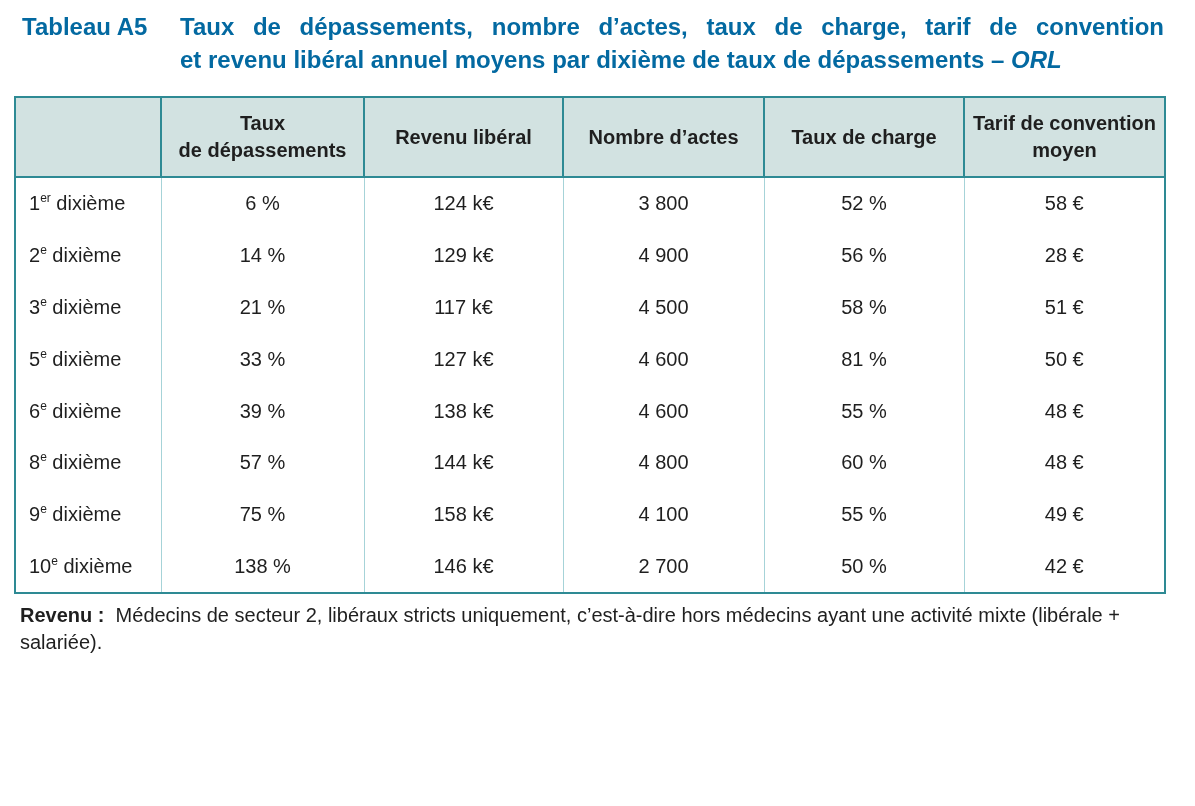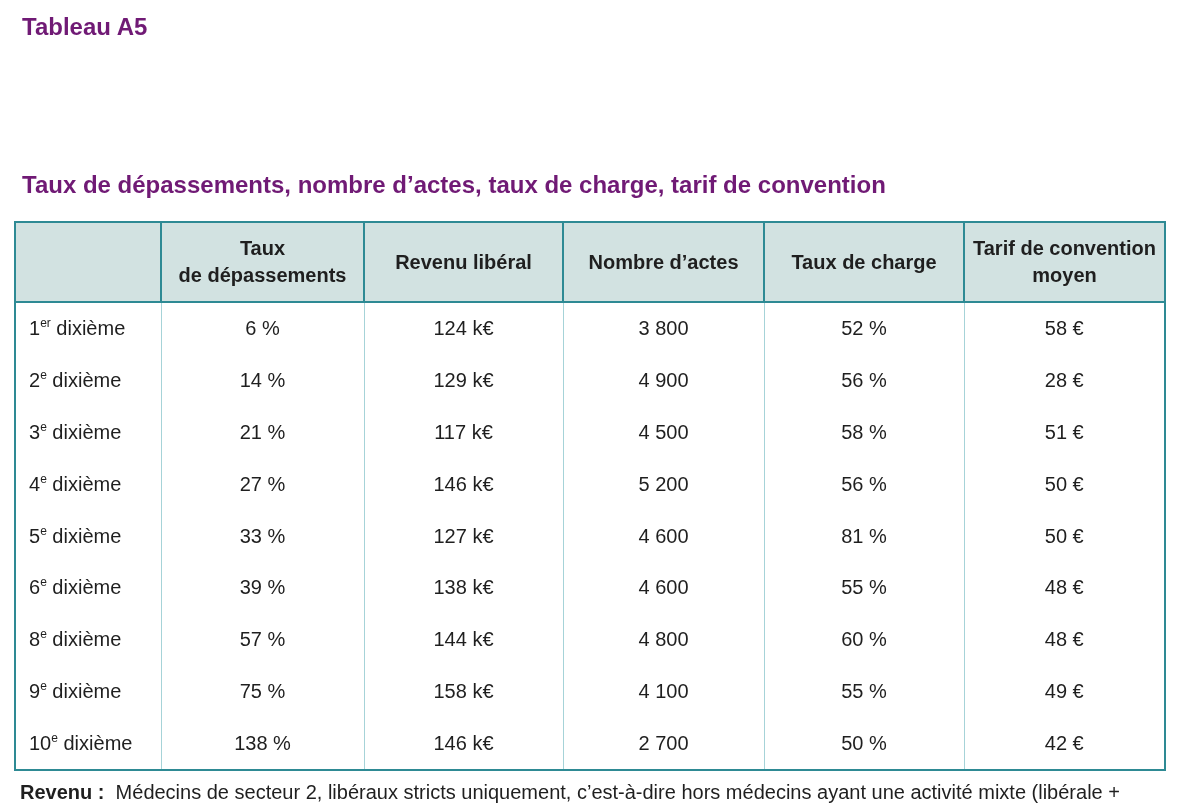--- a/index.html
+++ b/index.html
@@ -16,25 +16,24 @@
   }
   .page {
     padding-top: 10px;
   }
   
   .title-block {
     display: flex;
     align-items: flex-start;
     padding-left: 22px;
     padding-right: 31px;
-    color: #701a75;
+    color: #0369a1;
     font-weight: bold;
     font-size: 24px;
     line-height: 33px;
-    flex-direction: column;
   }
   .title-label {
     flex: 0 0 158px;
   }
   .title-text {
     flex: 1 1 auto;
   }
   .title-line1 {
     text-align: justify;
     text-align-last: justify;
@@ -100,20 +99,21 @@
 </style>
 </head>
 <body>
 
 <div class="page">
 
   <div class="title-block">
     <div class="title-label">Tableau A5</div>
     <div class="title-text">
       <div class="title-line1">Taux de dépassements, nombre d’actes, taux de charge, tarif de convention</div>
+      <div class="title-line2"><span>et revenu libéral annuel moyens par dixième de taux de dépassements – </span><span class="title-italic">ORL</span></div>
     </div>
   </div>
 
   <table class="main-table">
     <colgroup>
         <col style="width: 146px;">
         <col style="width: 203px;">
         <col style="width: 199px;">
         <col style="width: 201px;">
         <col style="width: 200px;">
@@ -148,28 +148,20 @@
         </tr>
         <tr>
           <td class="rowlabel">3<sup>e</sup> dixième</td>
           <td>21 %</td>
           <td>117 k€</td>
           <td>4 500</td>
           <td>58 %</td>
           <td>51 €</td>
         </tr>
         <tr>
-          <td class="rowlabel">4<sup>e</sup> dixième</td>
-          <td>27 %</td>
-          <td>146 k€</td>
-          <td>5 200</td>
-          <td>56 %</td>
-          <td>50 €</td>
-        </tr>
-        <tr>
           <td class="rowlabel">5<sup>e</sup> dixième</td>
           <td>33 %</td>
           <td>127 k€</td>
           <td>4 600</td>
           <td>81 %</td>
           <td>50 €</td>
         </tr>
         <tr>
           <td class="rowlabel">6<sup>e</sup> dixième</td>
           <td>39 %</td>

